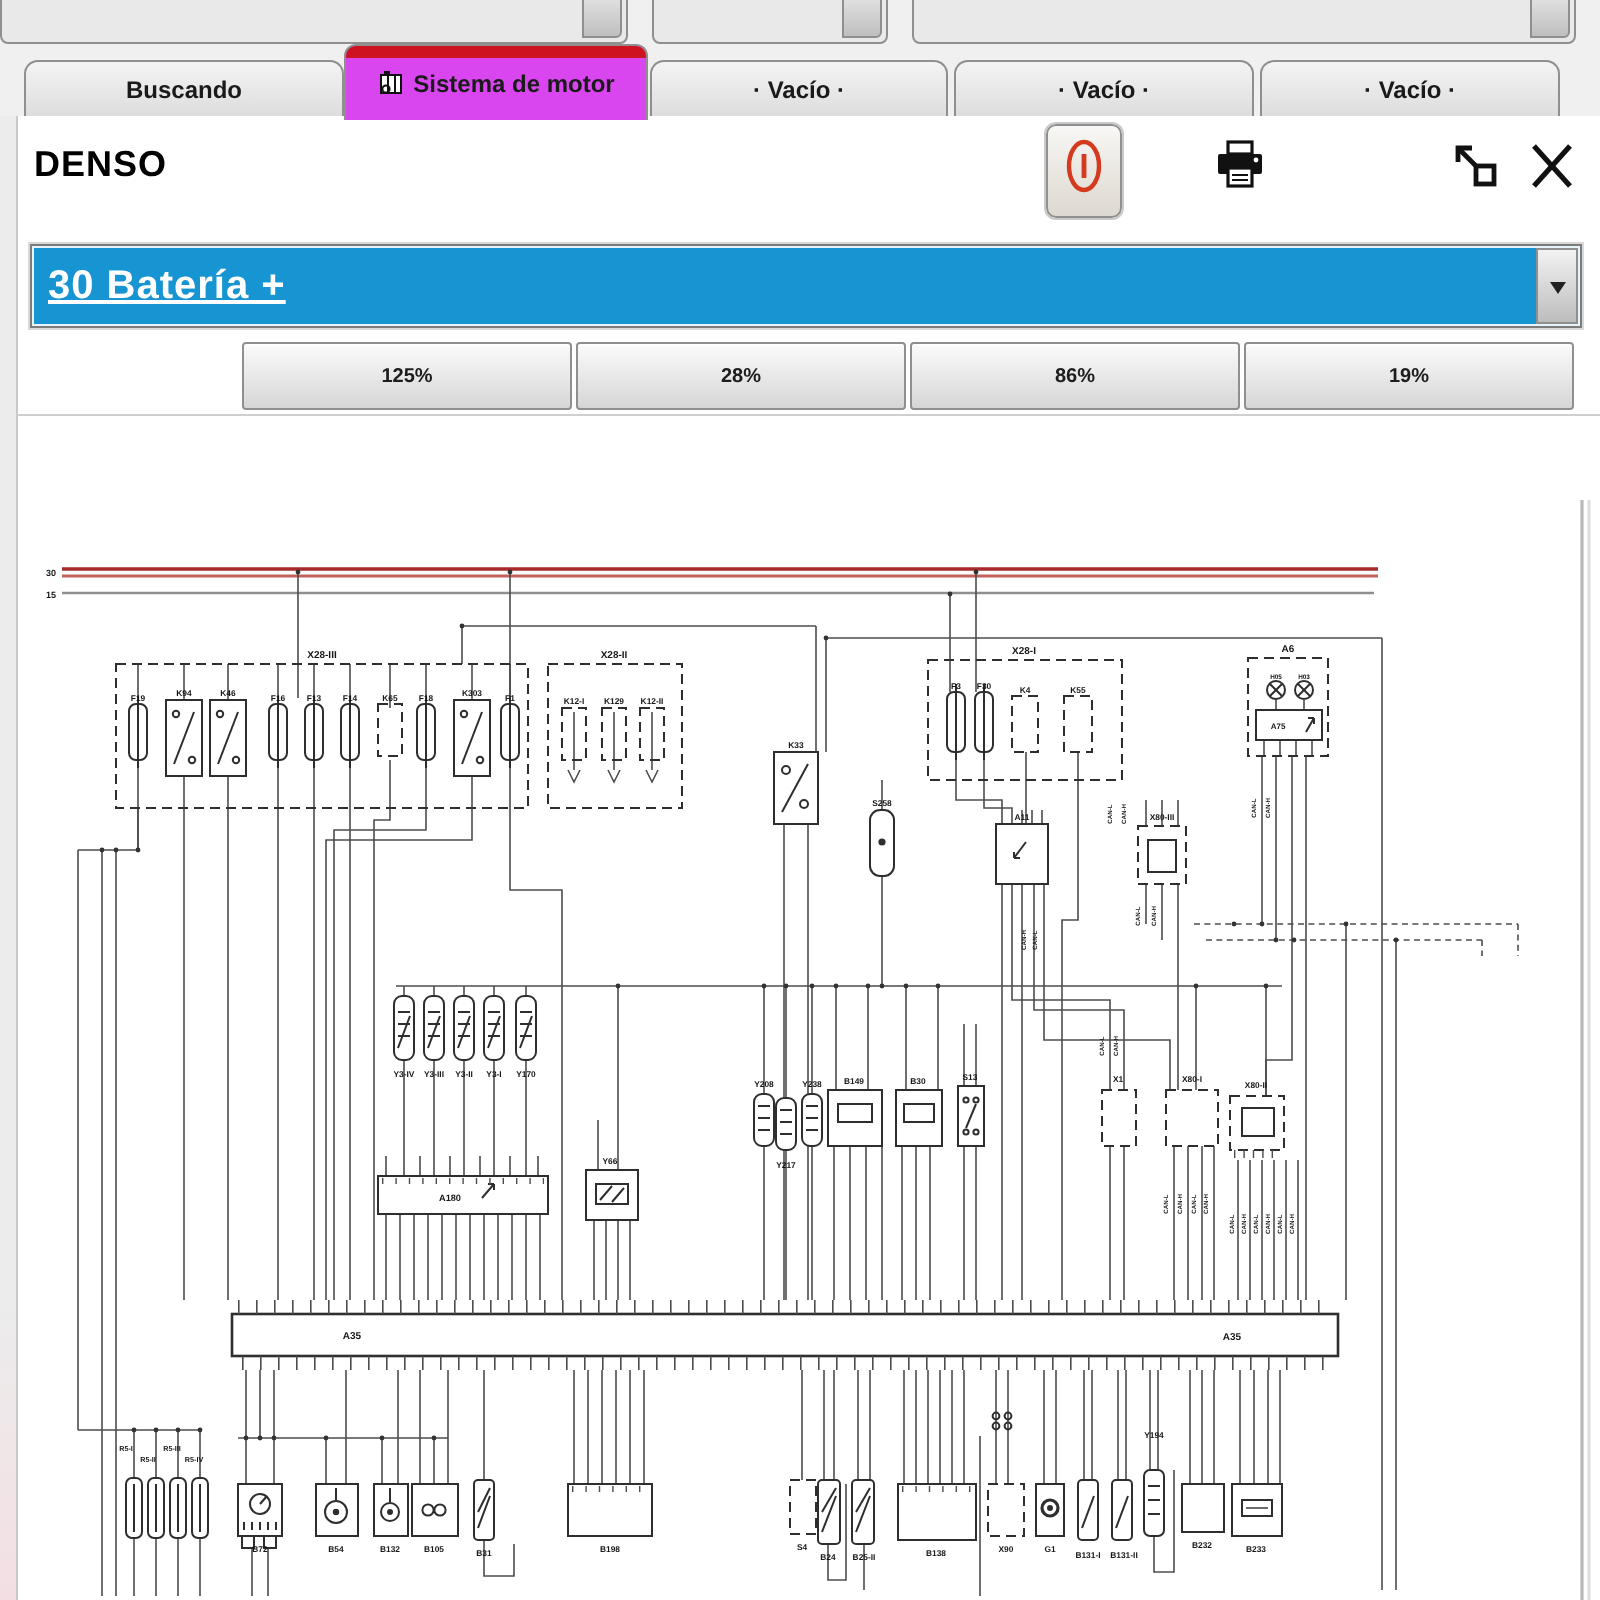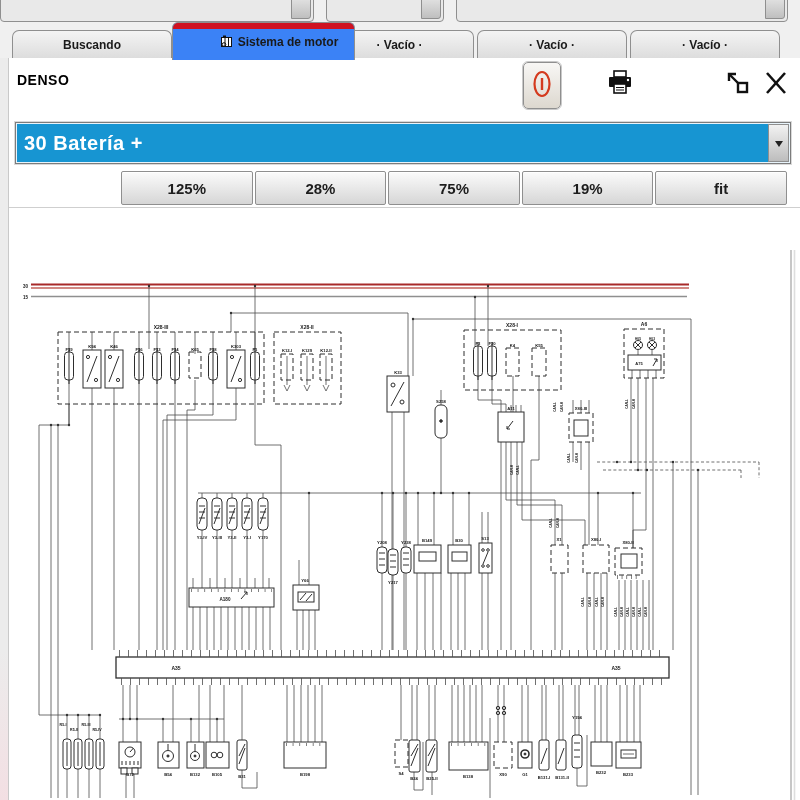--- a/index.html
+++ b/index.html
@@ -9,47 +9,47 @@
   
   .topstrip{position:absolute;left:0;top:0;width:800px;height:22px;background:#f0f0f0;}
   .cutwidget{position:absolute;top:-8px;height:28px;background:#e9e9e9;border:1px solid #8f8f8f;border-radius:0 0 4px 4px;}
   .cutbtn{position:absolute;top:2px;right:2px;width:18px;height:22px;background:linear-gradient(#e6e6e6,#bfbfbf);border:1px solid #8f8f8f;border-radius:0 0 3px 0;}
 
   
   .tabbar{position:absolute;left:0;top:22px;width:800px;height:36px;border-bottom:1px solid #a0a0a0;background:#f0f0f0;}
   .tab{position:absolute;top:8px;height:28px;background:linear-gradient(#f4f4f4,#dcdcdc);
     border:1px solid #8f8f8f;border-bottom:none;border-radius:7px 7px 0 0;
     display:flex;align-items:center;justify-content:center;font-size:12px;font-weight:bold;color:#1a1a1a;}
-  .tab.active{top:0;height:37px;background:#3b82f6;z-index:5;border-radius:6px 6px 0 0;overflow:hidden;padding-left:31px;}
+  .tab.active{top:0;height:37px;background:#d946ef;z-index:5;border-radius:6px 6px 0 0;overflow:hidden;}
   .tab.active .redcap{position:absolute;top:0;left:0;right:0;height:6px;background:#cf1220;}
   .tab .ticon{margin-right:5px;display:inline-flex;}
 
   
   .content{position:absolute;left:8px;top:58px;width:792px;height:742px;background:#fff;border-left:1px solid #c9c9c9;}
   .leftgutter{position:absolute;left:0;top:58px;width:8px;height:742px;background:linear-gradient(#ececec 80%,#f3dfe3);}
 
-  .title{position:absolute;left:8px;top:14px;font-size:14px;font-weight:bold;letter-spacing:.5px;color:#000;}
+  .title{position:absolute;left:8px;top:14px;font-size:18px;font-weight:bold;letter-spacing:.5px;color:#000;}
 
   .infobtn{position:absolute;left:514px;top:4px;width:36px;height:45px;background:linear-gradient(#f8f7f5,#ddd8cf);
     border:1px solid #8f8f8f;outline:1px solid #c9c9c9;border-radius:5px;display:flex;align-items:center;justify-content:center;cursor:pointer;}
   .hbtn{position:absolute;top:12px;width:30px;height:30px;display:flex;align-items:center;justify-content:center;cursor:pointer;}
 
   
   .combo{position:absolute;left:6px;top:64px;width:774px;height:40px;background:#1795d2;
     border:1px solid #7c7c7c;box-shadow:0 0 0 1px #d9d9d9, inset 0 0 0 1px #e8f4fb;
     display:flex;align-items:center;}
-  .combo .val{color:#fff;font-weight:bold;font-size:20px;padding-left:8px;letter-spacing:.5px;}
+  .combo .val{color:#fff;font-weight:bold;font-size:20px;padding-left:8px;letter-spacing:.5px;text-decoration:underline;}
   .combo .drop{position:absolute;right:1px;top:1px;width:19px;height:36px;background:linear-gradient(#f2f2f2,#bdbdbd);
     border:1px solid #8f8f8f;display:flex;align-items:center;justify-content:center;cursor:pointer;}
   .combo .drop:after{content:"";width:0;height:0;border:4px solid transparent;border-top:6px solid #222;margin-top:5px;}
 
   
   .zoombar{position:absolute;left:112px;top:113px;width:668px;height:34px;display:flex;}
   .zbtn{flex:1;margin-right:2px;background:linear-gradient(#fbfbfb,#d6d6d6);border:1px solid #8f8f8f;border-radius:2px;
-    display:flex;align-items:center;justify-content:center;font-size:15px;font-weight:bold;color:#1d1d1d;cursor:pointer;
+    display:flex;align-items:center;justify-content:center;font-size:10px;font-weight:bold;color:#1d1d1d;cursor:pointer;
     box-shadow:inset 0 1px 0 #fff;}
   .toolline{position:absolute;left:0;top:149px;width:792px;height:1px;background:#cfcfcf;}
 
   .diagwrap{position:absolute;left:0;top:155px;width:792px;height:587px;}
   svg text.dlbl{font-family:"Liberation Sans",sans-serif;font-weight:bold;fill:#161616;}
 </style>
 </head>
 <body>
 <div id="stage">
 
@@ -137,23 +137,22 @@
     </div>
 
     <div class="combo">
       <span class="val">30  Batería +</span>
       <span class="drop"></span>
     </div>
 
     <div class="zoombar">
       <div class="zbtn">125%</div>
       <div class="zbtn">28%</div>
-      <div class="zbtn">75%</div>
+      <div class="zbtn">86%</div>
       <div class="zbtn">19%</div>
-      <div class="zbtn">fit</div>
     </div>
     <div class="toolline"></div>
 
     <div class="diagwrap">
     <svg width="792" height="587" viewBox="8 213 792 587" xmlns="http://www.w3.org/2000/svg">
       <g stroke="#b9b9b9" stroke-width="1.6">
         <line x1="790" y1="250" x2="790" y2="800"></line>
         <line x1="793.5" y1="250" x2="793.5" y2="800" stroke="#dedede"></line>
       </g>
 

